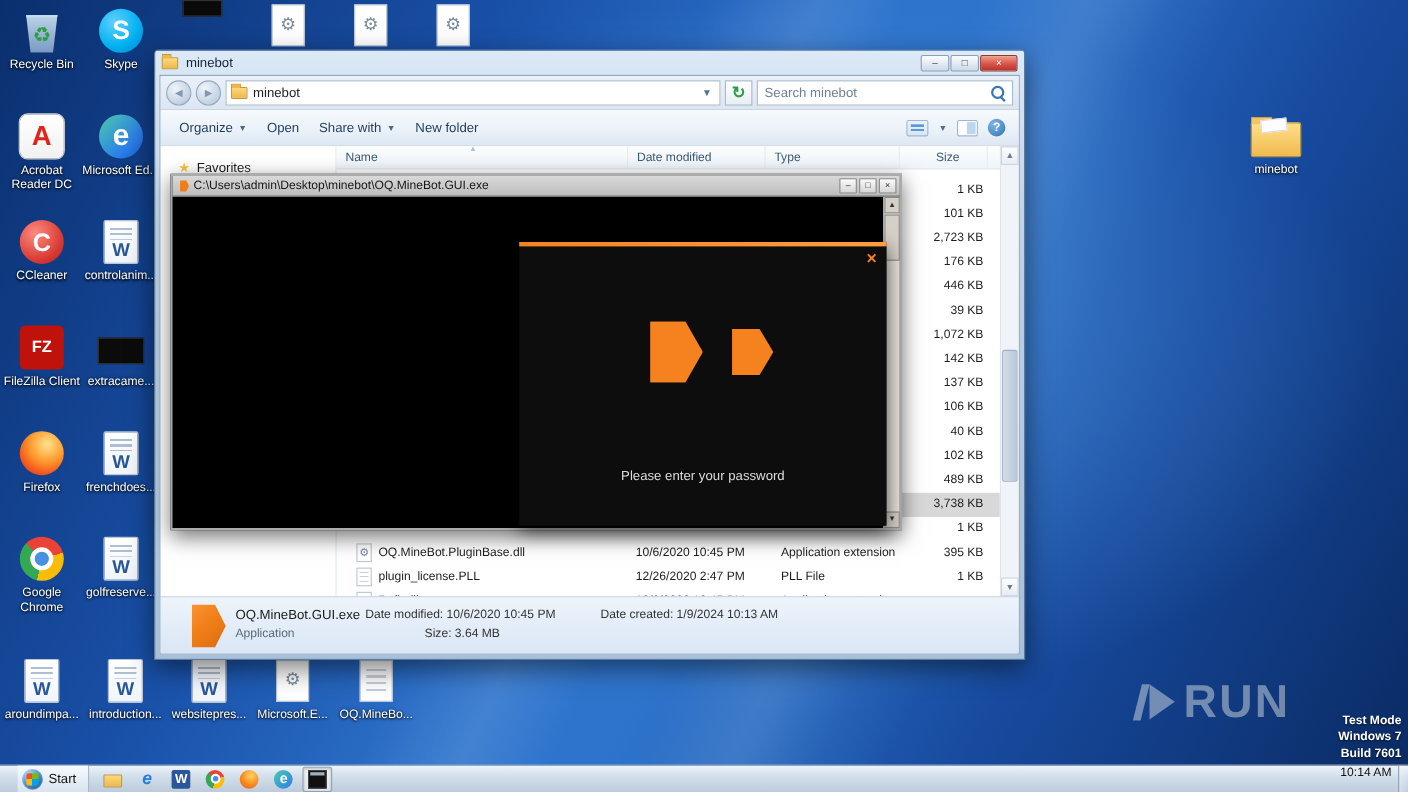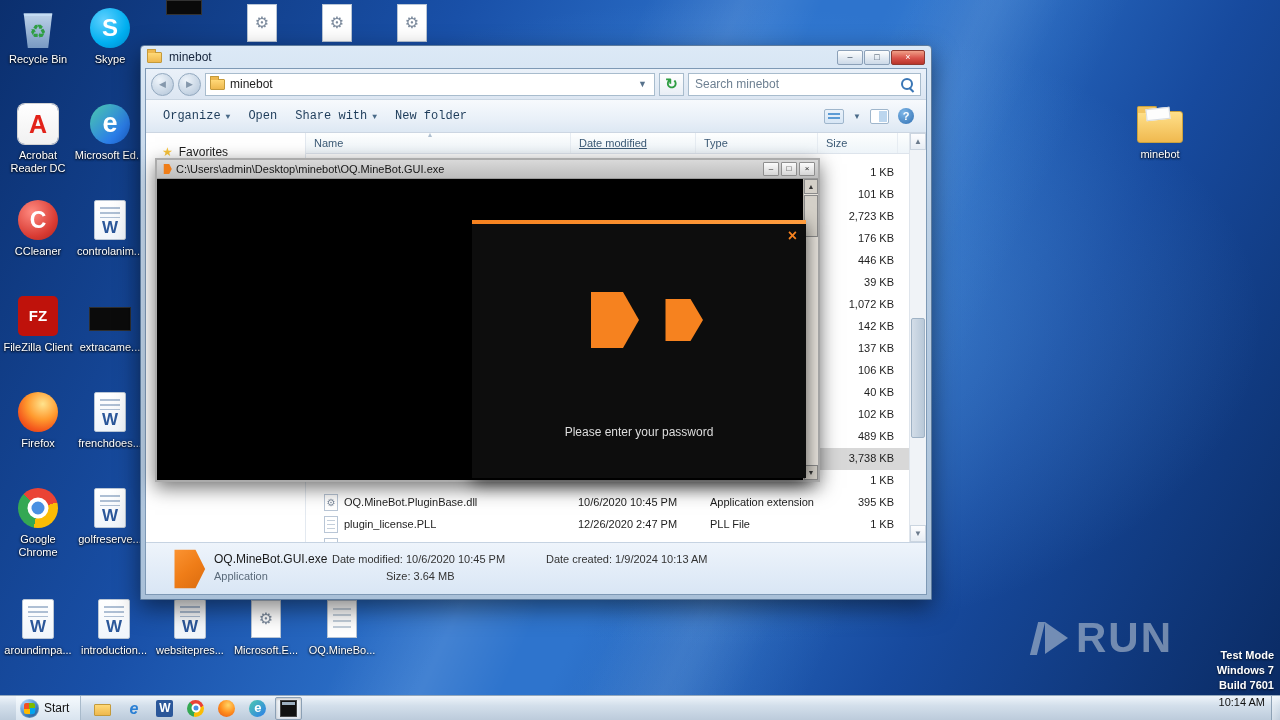--- a/index.html
+++ b/index.html
@@ -101,38 +101,38 @@
     display:flex;align-items:center;justify-content:center;color:#2f9e43;font-size:15px;font-weight:bold;flex:0 0 auto;}
   .searchbox{flex:1;height:23px;background:#fff;border:1px solid #a8bccd;display:flex;align-items:center;padding:0 4px 0 4px;}
   .searchbox input{border:none;outline:none;flex:1;font-size:12px;color:#333;background:transparent;font-family:inherit;min-width:0;}
   .searchbox input::placeholder{color:#6e8092;opacity:1;}
   .mag{width:17px;height:17px;position:relative;flex:0 0 auto;}
   .mag::before{content:"";position:absolute;left:2px;top:2px;width:8px;height:8px;border:2px solid #3a76b5;border-radius:50%;}
   .mag::after{content:"";position:absolute;left:11px;top:11px;width:6px;height:2px;background:#3a76b5;transform:rotate(45deg);transform-origin:0 0;}
 
   .toolbar{position:absolute;left:0;top:31px;right:0;height:33px;background:linear-gradient(#f7fafd,#e9f0f8 60%,#dde8f3);
     border-bottom:1px solid #ccd6e2;display:flex;align-items:center;padding:0 8px;font-size:12px;color:#1e3c5a;}
-  .titem{padding:5px 9px;display:flex;align-items:center;gap:5px;font-family:Liberation Mono, monospace;}
+  .titem{padding:5px 9px;display:flex;align-items:center;gap:5px;}
   .tcaret{font-size:8px;color:#4a6a88;}
   .tright{margin-left:auto;display:flex;align-items:center;gap:9px;padding-right:4px;}
   .views-icon{width:20px;height:15px;background:linear-gradient(#eaf2fa,#d7e6f5);border:1px solid #9fb6cc;border-radius:2px;position:relative;}
   .views-icon::before{content:"";position:absolute;inset:3px;background:repeating-linear-gradient(180deg,#5b9bd5 0 2px,transparent 2px 4px);}
   .preview-pane-icon{width:19px;height:15px;border:1px solid #9fb6cc;border-radius:2px;background:#fff;position:relative;}
   .preview-pane-icon::before{content:"";position:absolute;top:1px;bottom:1px;right:1px;width:8px;background:#bcd6ee;}
   .help-icon{width:16px;height:16px;border-radius:50%;background:radial-gradient(circle at 35% 30%,#7fb7e8,#2f6fb2);
     color:#fff;font-size:11px;font-weight:bold;text-align:center;line-height:16px;}
 
   .navpane{position:absolute;left:0;top:64px;width:160px;bottom:52px;background:#fff;border-right:1px solid #e3e9f0;
     font-size:12px;color:#1e1e1e;padding:12px 0 0 16px;}
   .star{color:#f8c33a;margin-right:6px;font-size:12px;}
 
   .colheads{position:absolute;left:160px;top:64px;right:17px;height:21px;background:linear-gradient(#fdfefe,#eef4f9);
     border-bottom:1px solid #dde4ec;display:flex;font-size:11px;color:#3c5a76;}
   .ch{padding:4px 0 0 8px;border-right:1px solid #e6ecf2;height:100%;position:relative;}
-  .ch.c-name{width:265px;} .ch.c-date{width:125px;text-decoration:underline;} .ch.c-type{width:122px;} .ch.c-size{width:80px;}
+  .ch.c-name{width:265px;} .ch.c-date{width:125px;} .ch.c-type{width:122px;} .ch.c-size{width:80px;text-align:center;}
   .ch.c-name::after{content:"▴";position:absolute;left:122px;top:-3px;font-size:8px;color:#aebfd0;}
 
   .rows{position:absolute;left:160px;top:85px;right:17px;bottom:52px;overflow:hidden;font-size:11px;color:#1e1e1e;padding-top:8px;}
   .frow{height:22px;position:relative;}
   .frow.selected{background:#d8d8d8;}
   .ficon{position:absolute;left:18px;top:2px;width:14px;height:17px;background:#fff;border:1px solid #b9c6d6;
     text-align:center;}
   .ficon.gear::before{content:"⚙";display:block;font-size:10px;color:#7d8b9d;line-height:16px;}
   .ficon.plain::before{content:"";position:absolute;left:2px;top:3px;right:2px;bottom:3px;
     background:repeating-linear-gradient(180deg,#c4cfdb 0 1px,transparent 1px 4px);}

